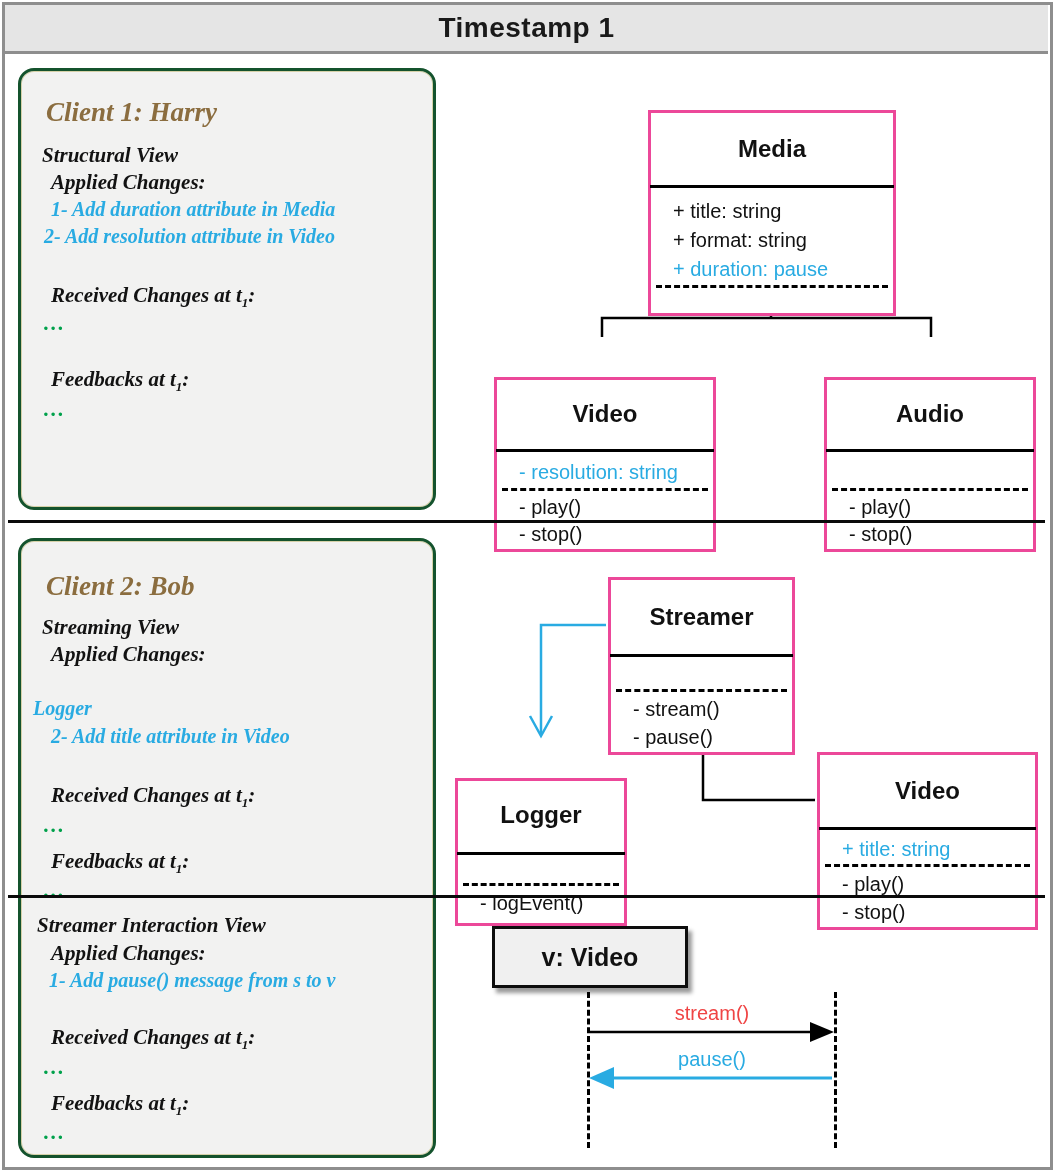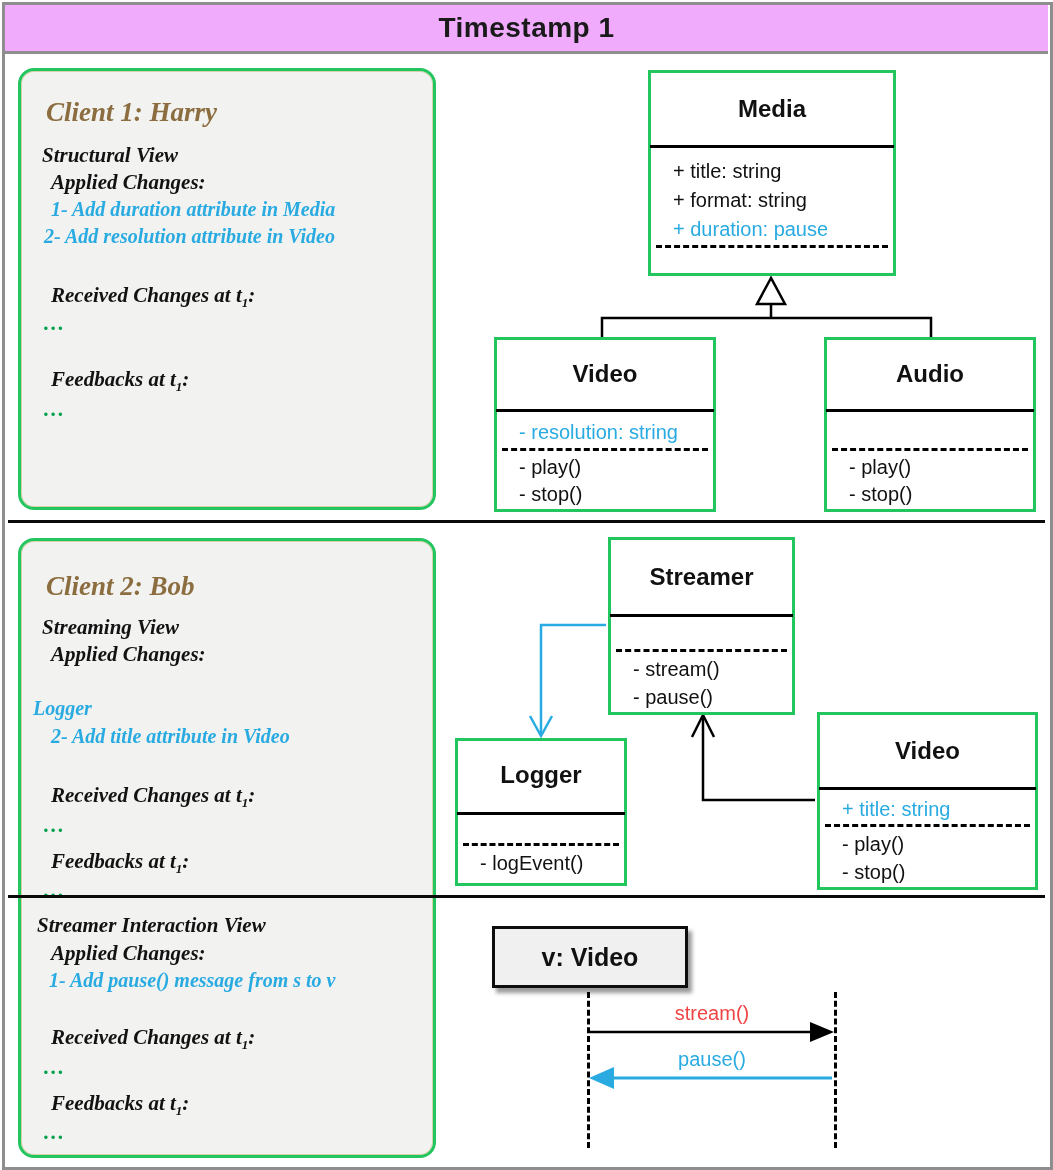--- a/index.html
+++ b/index.html
@@ -2,39 +2,39 @@
 <html><head>
 <meta charset="utf-8">
 <style>
   html,body{margin:0;padding:0;background:#fff;}
   #screen{
     position:relative;width:1053px;height:1170px;background:#ffffff;
     font-family:"Liberation Sans","DejaVu Sans",sans-serif;overflow:hidden;
   }
   .frame{position:absolute;left:2px;top:2px;width:1045px;height:1162px;border:3px solid #8e8e8e;}
   .hdr{
-    position:absolute;left:5px;top:5px;width:1043px;height:46px;background:#f0abfc;
+    position:absolute;left:5px;top:5px;width:1043px;height:46px;background:#e5e5e5;
     border-bottom:3px solid #8e8e8e;display:flex;align-items:center;justify-content:center;
     font-size:28px;font-weight:600;color:#1a1a1a;letter-spacing:.5px;
   }
   
   .panel{
     position:absolute;left:18px;width:412px;background:#f2f2f1;
-    border:3px solid #22c55e;border-radius:16px;box-shadow:0 0 0 1px #d6d1a8 inset;
+    border:3px solid #14532d;border-radius:16px;box-shadow:0 0 0 1px #d6d1a8 inset;
   }
   .serif{font-family:"Liberation Serif","DejaVu Serif",serif;font-style:italic;font-weight:bold;}
   .p-title{position:absolute;font-size:27px;color:#8b6d3f;white-space:nowrap;}
   .p-line{position:absolute;font-size:21px;color:#121212;white-space:nowrap;}
   .p-blue{position:absolute;font-size:20px;color:#29abe2;white-space:nowrap;}
   .p-dots{position:absolute;font-size:21px;color:#00a14b;letter-spacing:2px;font-weight:bold;white-space:nowrap;}
   sub{font-size:13px;}
   
   .divider{position:absolute;left:8px;width:1037px;height:3px;background:#0a0a0a;z-index:30;}
   
-  .uml{position:absolute;background:#fff;border:3px solid #22c55e;z-index:10;}
+  .uml{position:absolute;background:#fff;border:3px solid #ec4899;z-index:10;margin-top:40px;}
   .uml .t{position:absolute;left:0;right:0;top:0;text-align:center;font-weight:bold;font-size:24px;color:#111;}
   .uml .sep{position:absolute;left:-1px;right:-1px;height:0;border-top:3px solid #000;}
   .uml .dash{position:absolute;left:5px;right:5px;height:0;border-top:3px dashed #000;}
   .uml .m{position:absolute;left:22px;height:26px;line-height:26px;font-size:20px;color:#111;white-space:nowrap;}
   .uml .blue{color:#29abe2;}
   
   .seq-head{
     position:absolute;background:#f0f0f0;border:3px solid #0d0d0d;z-index:10;
     box-shadow:4px 5px 4px rgba(0,0,0,.40);
     display:flex;align-items:center;justify-content:center;font-size:25px;font-weight:bold;color:#111;

